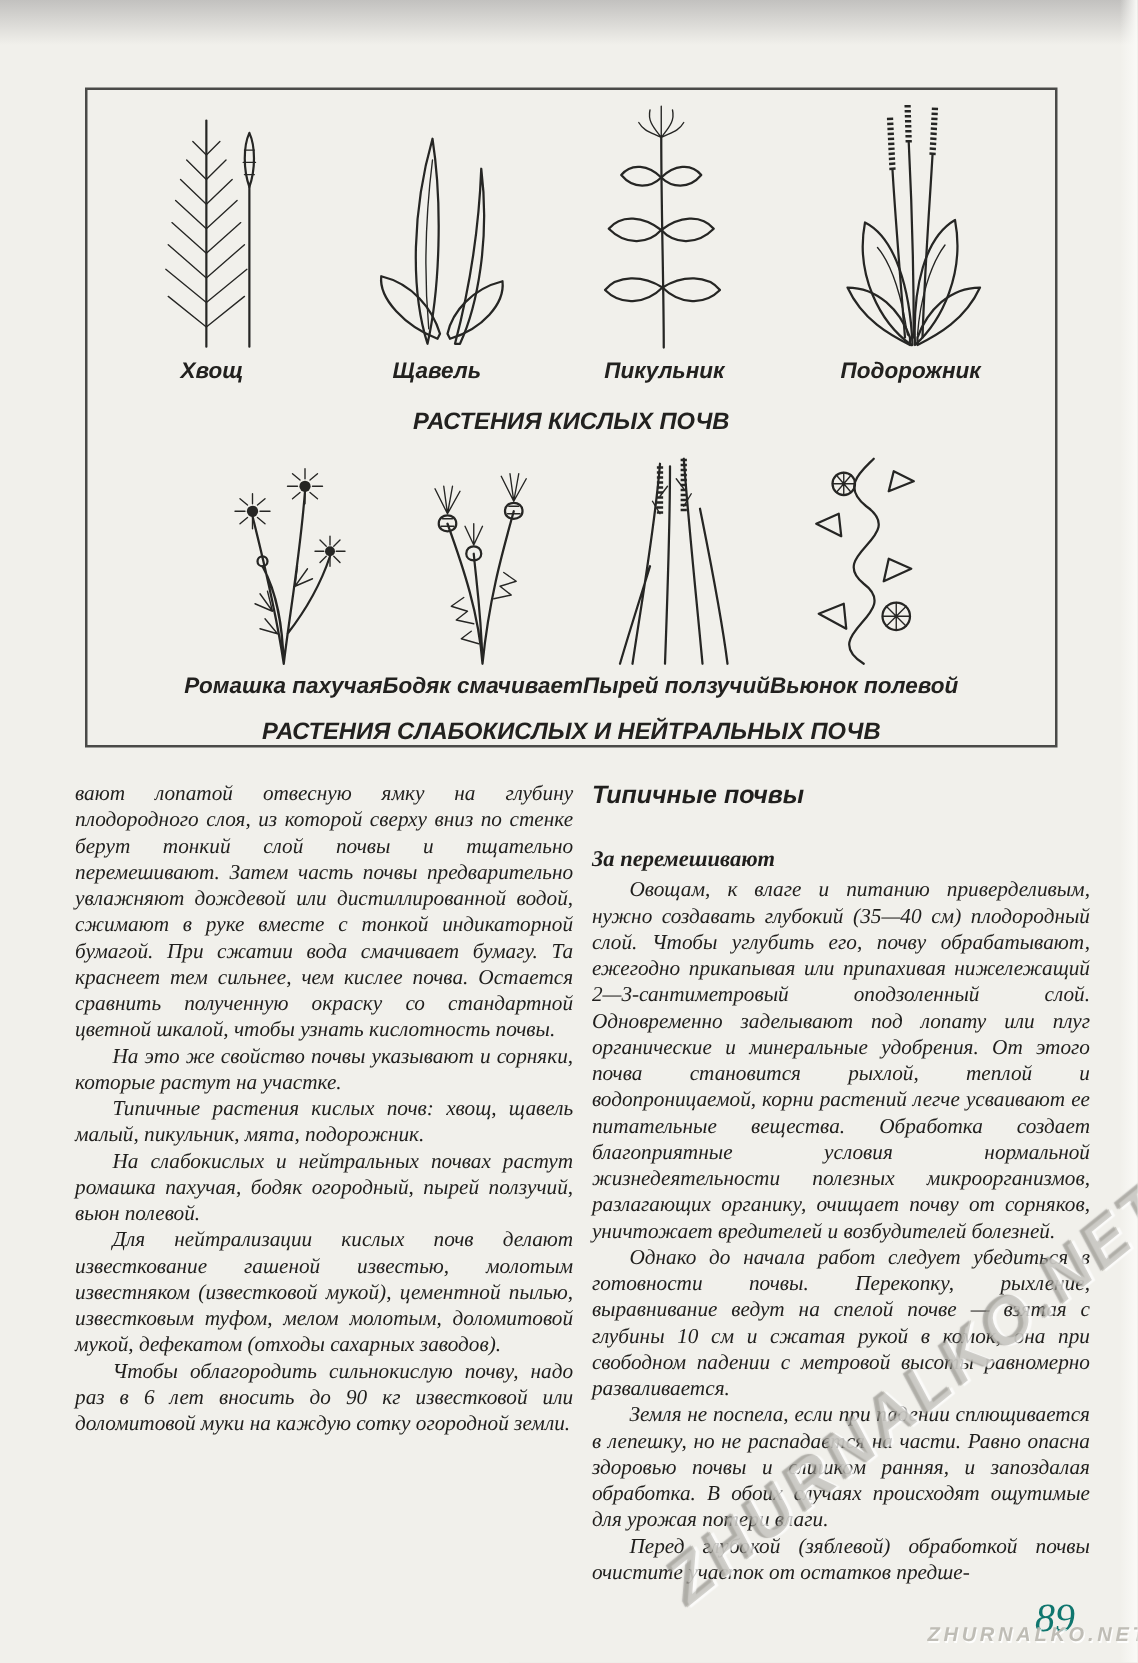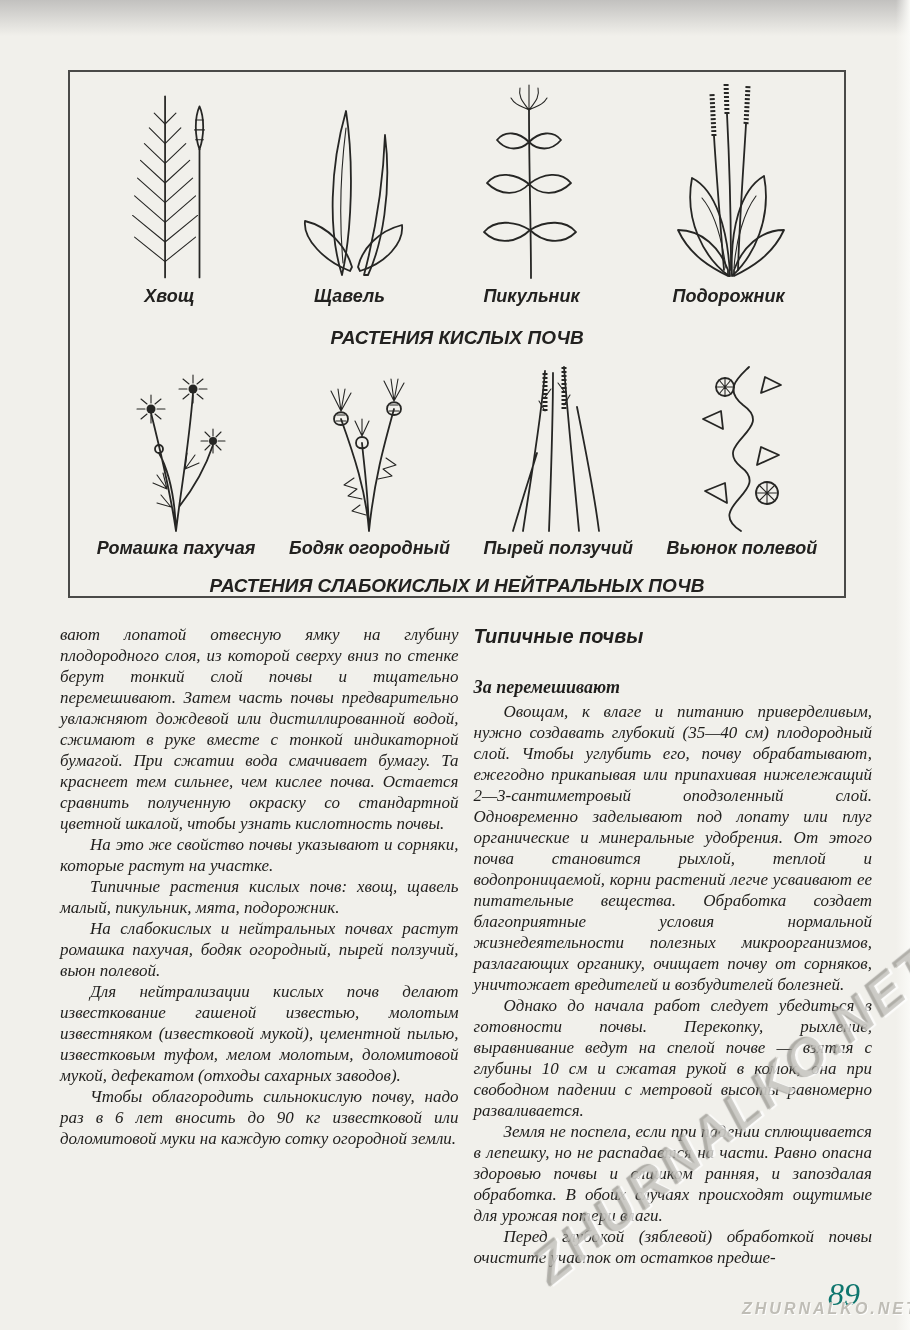--- a/index.html
+++ b/index.html
@@ -9,21 +9,21 @@
     background:linear-gradient(#c2c1bf,#e3e2de 70%,#f1f0eb);}
   .scan-right-edge{position:absolute;top:0;right:0;width:14px;height:1330px;
     background:linear-gradient(to left, #fafaf7, rgba(250,250,247,0));}
 
   
   .plants-frame{position:absolute;left:68px;top:70px;width:778px;height:528px;
     border:2px solid #4a4a48;box-sizing:border-box;padding:6px 10px 4px;
     display:flex;flex-direction:column;}
   .plant-row{display:flex;justify-content:space-around;align-items:flex-end;}
   .plant-row.row1{height:232px;}
-  .plant-row.row2{height:200px;margin-top:10px;}
+  .plant-row.row2{height:200px;margin-top:10px;justify-content:center;}
   .plant-fig{display:flex;flex-direction:column;align-items:center;}
   .plant-fig svg{display:block;}
   .plant-fig svg *{stroke:#262624;fill:none;stroke-width:1.8;stroke-linecap:round;stroke-linejoin:round;}
   .plant-fig svg .fill{fill:#262624;stroke:none;}
   .plant-fig svg .thin{stroke-width:1.1;}
   .plant-fig svg .spike{stroke-width:7;stroke-dasharray:2 3;stroke-linecap:butt;}
   .plant-fig svg .spike-n{stroke-width:5;stroke-dasharray:2 2;stroke-linecap:butt;}
   .plant-label{font-family:"Liberation Sans",sans-serif;font-weight:bold;font-size:18px;
     color:#22211f;margin-top:3px;white-space:nowrap;}
   .frame-caption{font-family:"Liberation Sans",sans-serif;font-weight:bold;font-size:19px;
@@ -136,21 +136,21 @@
         <svg width="150" height="178" viewBox="0 0 150 178">
           <path d="M75 174 C72 134 60 98 47 62 M75 174 C80 124 90 88 100 52 M75 174 C74 134 70 108 68 86"></path>
           <path class="thin" d="M68 142 L54 139 L63 132 L50 128 L60 121 M84 122 L98 119 L89 112 L102 108 L92 101 M72 158 L58 154 L66 148"></path>
           <path d="M40 62 C40 53 54 53 54 62 C54 70 40 70 40 62 Z"></path>
           <path class="thin" d="M47 54 L37 34 M47 54 L44 32 M47 54 L51 32 M47 54 L57 36 M43 58 L51 58 M42 64 L52 64"></path>
           <path d="M93 52 C93 43 107 43 107 52 C107 60 93 60 93 52 Z"></path>
           <path class="thin" d="M100 44 L90 24 M100 44 L97 22 M100 44 L104 22 M100 44 L110 26 M96 48 L104 48 M95 54 L105 54"></path>
           <path d="M62 86 C62 78 74 78 74 86 C74 93 62 93 62 86 Z"></path>
           <path class="thin" d="M68 79 L61 64 M68 79 L68 62 M68 79 L75 64"></path>
         </svg>
-        <div class="plant-label">Бодяк огородный</div>
+        <div class="plant-label">Бодяк смачивает</div>
       </div>
 
       <div class="plant-fig">
         <svg width="130" height="178" viewBox="0 0 130 178">
           <path d="M30 174 C38 120 48 64 52 14 M56 174 C58 120 60 66 60 16 M86 174 C81 120 75 64 71 10 M106 174 C101 134 92 90 84 50 M20 174 C30 140 38 116 44 96"></path>
           <path class="spike-n" d="M52 54 L52 14 M71 52 L71 10"></path>
           <path class="thin" d="M52 54 L46 44 M52 40 L58 32 M71 48 L77 38 M71 34 L65 26"></path>
         </svg>
         <div class="plant-label">Пырей ползучий</div>
       </div>

